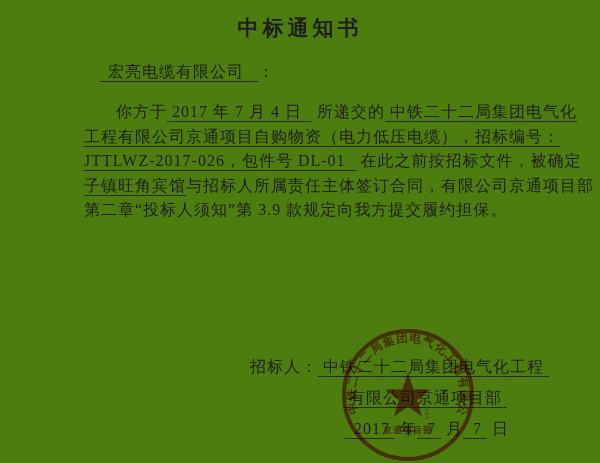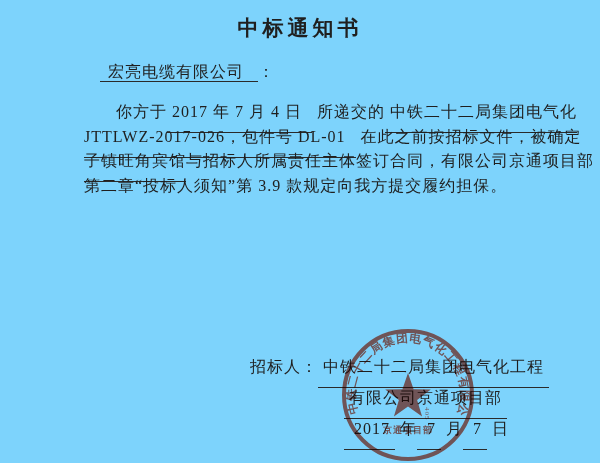--- a/index.html
+++ b/index.html
@@ -1,35 +1,35 @@
 <!DOCTYPE html>
 <html><head>
 <meta charset="utf-8">
 <style>
   html,body{margin:0;padding:0;background:#ffffff;}
   .page{
     position:relative;width:600px;height:463px;overflow:hidden;
-    background:#7dd3fc;color:#1f1f1f;
+    background:#4d7c0f;color:#1f1f1f;
     font-family:"Liberation Serif","DejaVu Serif",serif;
     font-size:16px;letter-spacing:1px;
   }
   .title{
     position:absolute;top:14px;left:0;width:600px;margin:0;
     text-align:center;font-size:21px;font-weight:bold;letter-spacing:4px;
   }
   .salutation{
     position:absolute;top:62px;left:84px;white-space:pre;
   }
   .salutation .u{padding:0 14px 1px 8px;margin-left:16px;}
   .docbody{
     position:absolute;top:100px;left:84px;width:492px;
   }
   .line{white-space:pre;line-height:24.6px;height:24.6px;}
   .indent{text-indent:32px;}
-  .u{border-bottom:1px solid #2a2a2a;padding-bottom:12px;}
+  .u{border-bottom:1px solid #2a2a2a;padding-bottom:1px;}
   .sig{position:absolute;white-space:pre;line-height:22px;}
   .sig1{top:356px;left:250px;}
   .sig2{top:387px;left:344px;text-align:center;}
   .sig3{top:418px;left:344px;}
   .seal{
     position:absolute;left:333px;top:320px;width:150px;height:150px;
     mix-blend-mode:multiply;opacity:0.85;pointer-events:none;
   }
   .seal-ring{fill:none;stroke:#dd4a3a;stroke-width:4;}
   .seal-text{fill:#dd4a3a;font-size:11.5px;font-weight:bold;
@@ -42,20 +42,21 @@
 <body>
 
 <div class="page">
 
   <h1 class="title">中标通知书</h1>
 
   <div class="salutation"><span class="u">宏亮电缆有限公司</span><span>：</span></div>
 
   <div class="docbody">
       <div class="line indent"><span>你方于</span><span class="u"> 2017 年 7 月 4 日  </span><span> 所递交的</span><span class="u"> 中铁二十二局集团电气化</span></div>
+      <div class="line"><span class="u">工程有限公司京通项目自购物资（电力低压电缆），招标编号：</span></div>
       <div class="line"><span class="u">JTTLWZ-2017-026，包件号 DL-01  </span><span> 在此之前按招标文件，被确定</span></div>
       <div class="line"><span class="u">子镇旺角宾馆</span><span>与招标人所属责任主体签订合同，有限公司京通项目部</span></div>
       <div class="line"><span>第二章“投标人须知”第 3.9 款规定向我方提交履约担保。</span></div>
     </div>
 
   <div class="sig sig1"><span>招标人：</span><span class="u"> 中铁二十二局集团电气化工程 </span></div>
 
   <div class="sig sig2"><span class="u"> 有限公司京通项目部 </span></div>
 
   <div class="sig sig3"><span class="u">  2017 </span><span> 年</span><span class="u">  7 </span><span> 月</span><span class="u">  7 </span><span> 日</span></div>

